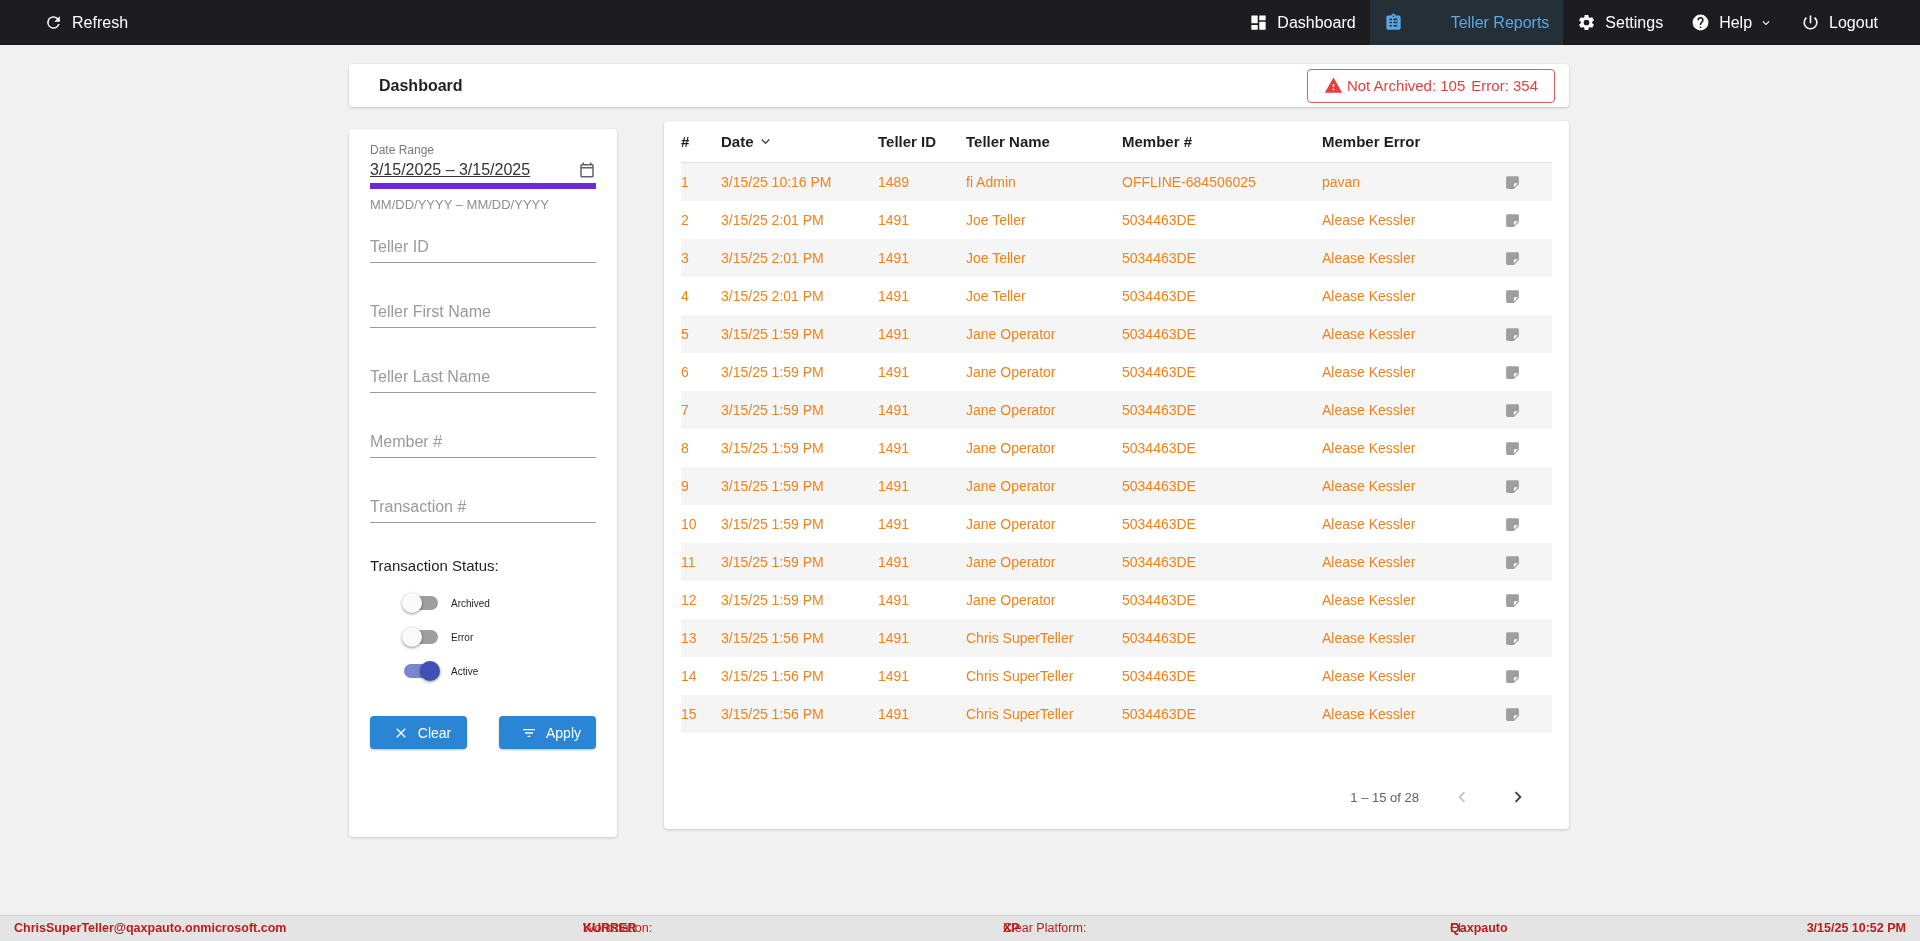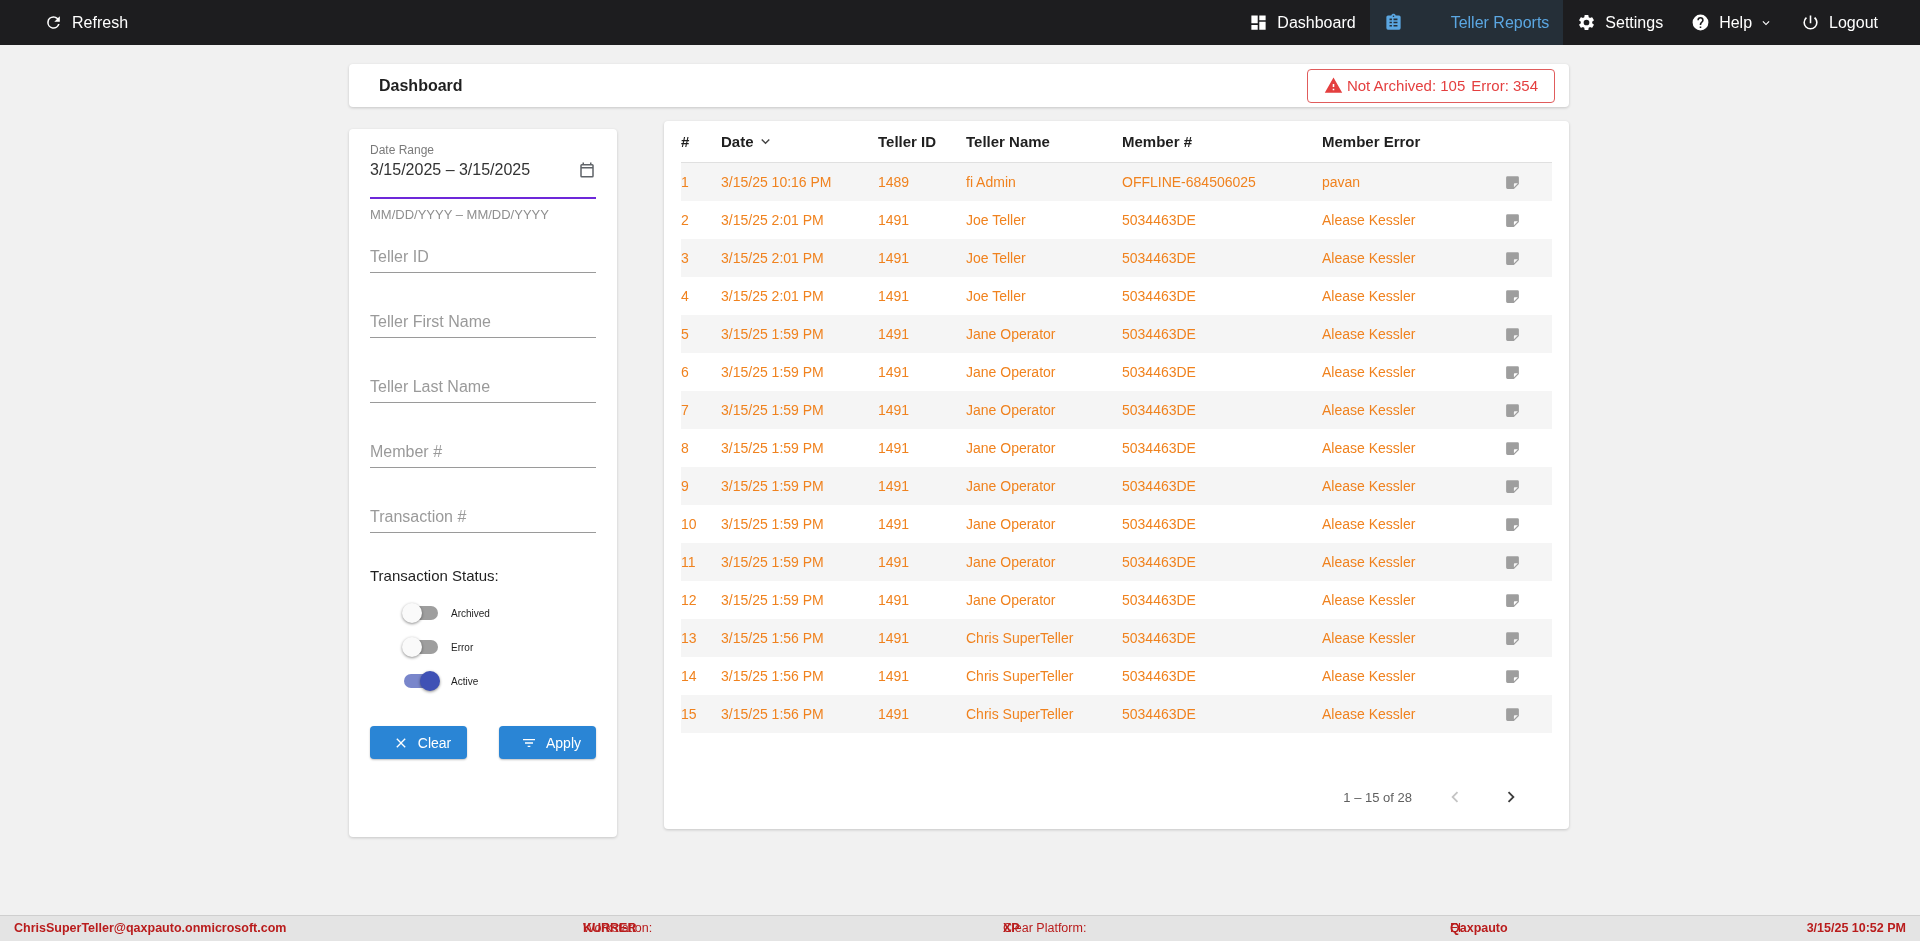--- a/index.html
+++ b/index.html
@@ -44,22 +44,23 @@
   
   .filter-card {
     position:absolute; left:349px; top:121px; width:268px; height:708px;
     background:#fff; border-radius:4px; box-shadow:0 1px 3px rgba(0,0,0,0.18);
     padding:14px 21px;
     margin-top:8px;
   }
   .f-label { font-size:12px; color:#7a7a7a; }
   .date-row {
     display:flex; align-items:center; justify-content:space-between;
-    border-bottom:2px solid #6d28d9; padding:4px 0 18px; font-size:16px; color:#333;
+    border-bottom:6px solid #6d28d9; padding:4px 0 4px; font-size:16px; color:#333;
     cursor:text;
+    text-decoration:underline;
   }
   .date-row svg { width:18px; height:18px; fill:#5f6368; cursor:pointer; }
   .helper { font-size:13px; color:#8f8f8f; margin-top:8px; }
   .f-input {
     display:block; width:100%; border:none; border-bottom:1px solid #9a9a9a;
     background:transparent; outline:none; font-size:16px; color:#333;
     height:27px; margin-top:38px; padding:0 0 4px 0; border-radius:0;
     font-family:"Liberation Sans", sans-serif;
   }
   .f-input.first { margin-top:24px; }
@@ -99,21 +100,21 @@
   }
   .thcell { display:flex; align-items:center; gap:3px; cursor:pointer; }
   .thcell svg { width:17px; height:17px; fill:#444; }
   .trow { height:38px; font-size:14px; color:#f0821e; cursor:default; }
   .trow.alt { background:#f5f5f5; }
   .tcell { overflow:hidden; white-space:nowrap; text-overflow:ellipsis; padding-right:8px; }
   .cicon { display:flex; justify-content:center; padding-right:0; cursor:pointer; }
   .cicon svg { width:17px; height:17px; }
 
   .pagination {
-    position:absolute; right:45px; bottom:18px; height:28px;
+    position:absolute; right:38px; bottom:18px; height:28px;
     display:flex; align-items:center; gap:30px; font-size:13px; color:#5f5f5f;
   }
   .pg-btn { width:26px; height:26px; display:flex; align-items:center; justify-content:center; cursor:pointer; background:none; border:none; padding:0; }
   .pg-btn svg { width:22px; height:22px; }
   .pg-prev svg { fill:#c4c4c4; }
   .pg-next svg { fill:#3c3c3c; }
 
   
   .footer {
     position:absolute; left:0; right:0; bottom:0; height:26px;

